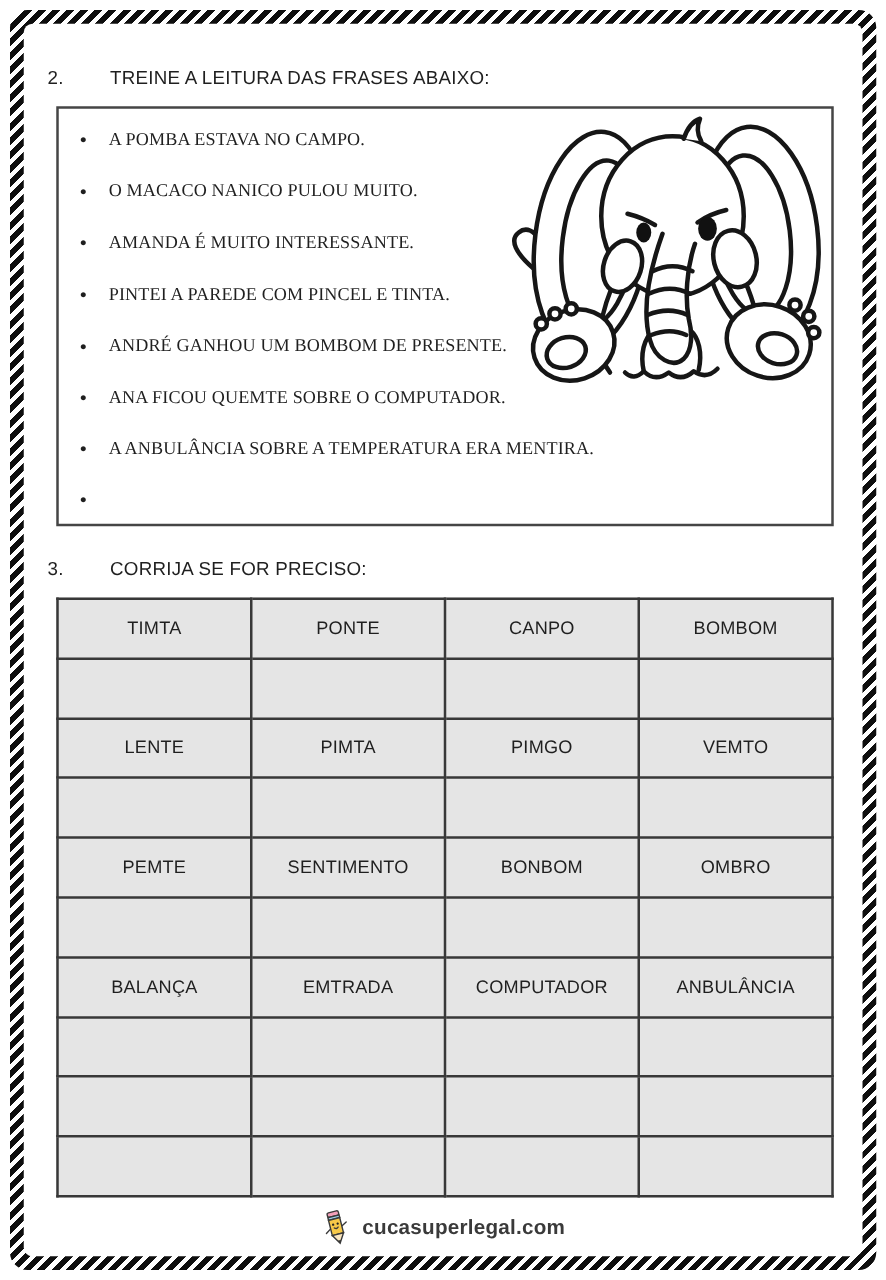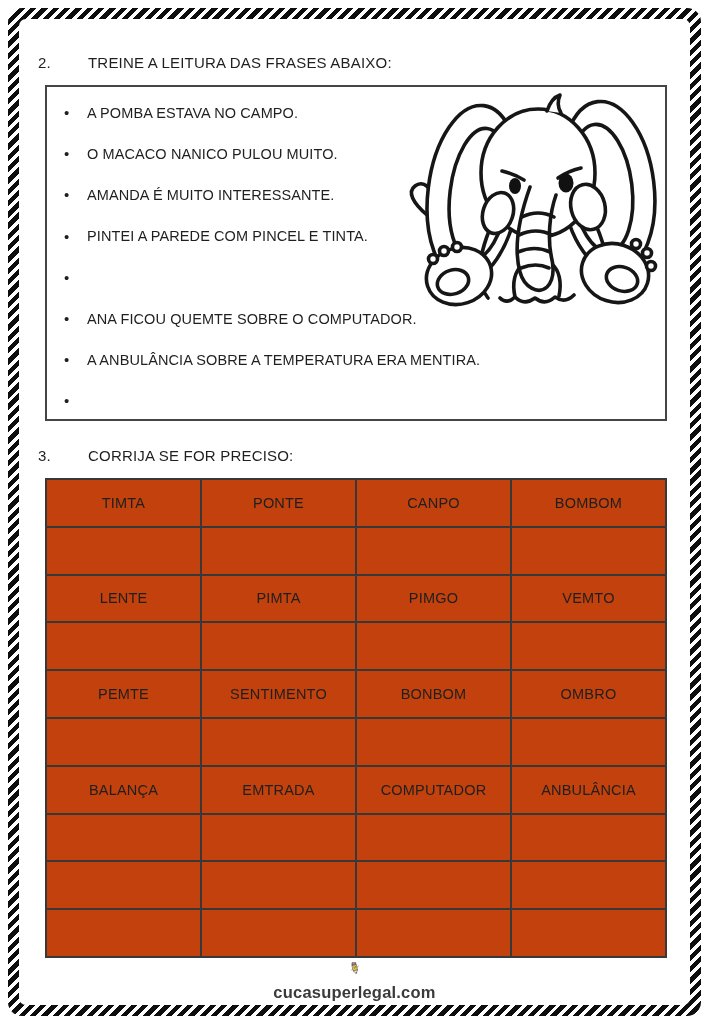--- a/index.html
+++ b/index.html
@@ -25,33 +25,33 @@
   .sec-head .num{width:50px;flex:0 0 50px;}
   .sec-head.s2{top:54px;}
   .sec-head.s3{top:447px;}
   .sentence-box{
     position:absolute;left:45px;top:85px;width:622px;height:336px;
     border:2px solid #454545;box-sizing:border-box;background:#fff;
   }
   .sentences{list-style:none;margin:0;padding:5px 0 0 17px;}
   .sentences li{height:41.2px;display:flex;align-items:center;}
   .sentences .dot{width:12px;flex:0 0 12px;font-size:15px;}
-  .sentences .txt{padding-left:11px;font-size:14.5px;letter-spacing:.1px;white-space:nowrap;}
+  .sentences .txt{padding-left:11px;font-size:14.5px;letter-spacing:.1px;white-space:nowrap;font-family:Liberation Serif, serif;}
   .elephant{position:absolute;top:4px;right:0px;pointer-events:none;}
   table.fix{
     position:absolute;left:45px;top:478px;width:622px;height:480px;
-    border-collapse:collapse;table-layout:fixed;background:#c2410c;
+    border-collapse:collapse;table-layout:fixed;background:#e5e5e5;
   }
   table.fix td{
     border:2px solid #383838;text-align:center;vertical-align:middle;
     font-size:14.5px;letter-spacing:.2px;height:40px;padding:0;
   }
   .footer{
     position:absolute;left:0;top:962px;width:709px;height:40px;
-    display:flex;align-items:center;justify-content:center;gap:9px;flex-direction:column;
+    display:flex;align-items:center;justify-content:center;gap:9px;
   }
   .footer .site{font-weight:bold;font-size:16.5px;color:#3a3a3a;letter-spacing:.2px;}
 </style>
 </head>
 <body>
 
 <div class="content">
   <div class="frame"></div>
 
   <div class="sec-head s2">
@@ -72,20 +72,21 @@
       <li>
           <span class="dot">•</span>
           <span class="txt">AMANDA É MUITO INTERESSANTE.</span>
         </li>
       <li>
           <span class="dot">•</span>
           <span class="txt">PINTEI A PAREDE COM PINCEL E TINTA.</span>
         </li>
       <li>
           <span class="dot">•</span>
+          <span class="txt">ANDRÉ GANHOU UM BOMBOM DE PRESENTE.</span>
         </li>
       <li>
           <span class="dot">•</span>
           <span class="txt">ANA FICOU QUEMTE SOBRE O COMPUTADOR.</span>
         </li>
       <li>
           <span class="dot">•</span>
           <span class="txt">A ANBULÂNCIA SOBRE A TEMPERATURA ERA MENTIRA.</span>
         </li>
       <li>

